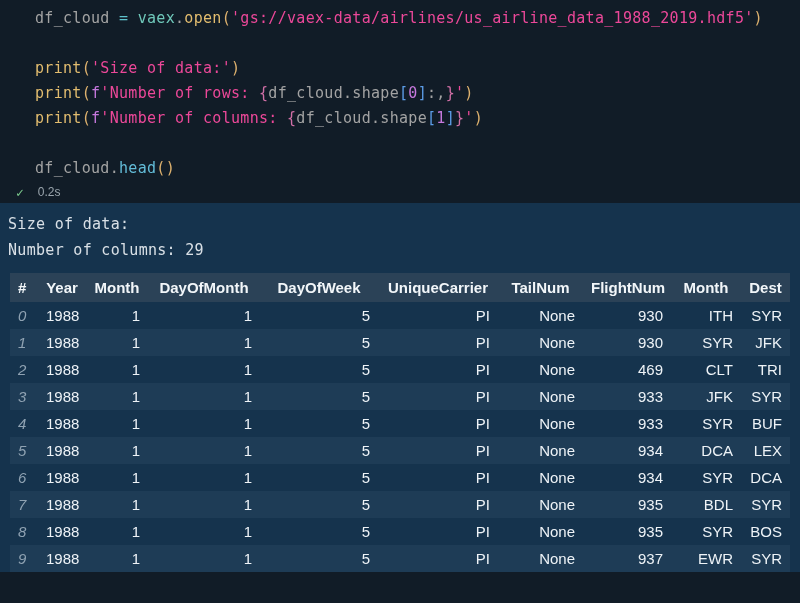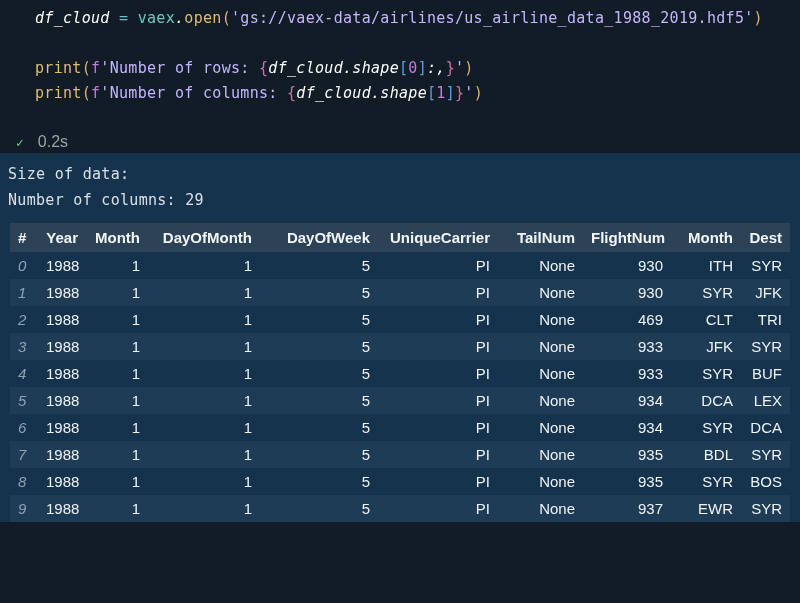--- a/index.html
+++ b/index.html
@@ -18,25 +18,25 @@
     padding: 6px 0 0 35px;
   }
   .code-line {
     height: 25px;
     line-height: 25px;
     font-size: 15px;
     letter-spacing: 0.3px;
     white-space: pre;
     color: #d4dce4;
   }
-  .tk-v   { color: #ffffff; font-style: italic; }
+  .tk-v   { color: #a3a3a3; }
   .tk-op  { color: #5ec1cc; }
   .tk-ty  { color: #6fc8ba; }
   .tk-fn  { color: #e3bd6f; }
-  .tk-str { color: #c4b5fd; }
+  .tk-str { color: #ec4899; }
   .tk-fp  { color: #c678dd; }
   .tk-num { color: #c678dd; }
   .tk-p   { color: #ddb16e; }
   .tk-br  { color: #d06fa6; }
   .tk-sq  { color: #5c9ce6; }
   .tk-mb  { color: #63bcd8; }
   
   .status-bar {
     height: 22px;
     display: flex;
@@ -44,21 +44,21 @@
     padding-left: 16px;
     background: #111c27;
   }
   .status-check {
     color: #7bc98c;
     font-size: 13px;
     margin-right: 14px;
   }
   .status-duration {
     color: #9aa5ad;
-    font-size: 16px;
+    font-size: 12px;
     font-family: "Liberation Sans", sans-serif;
   }
   
   .output-area {
     background: #15334d;
     padding-top: 6px;
   }
   .stream-output {
     padding: 2px 0 2px 8px;
   }
@@ -77,21 +77,20 @@
     border-collapse: collapse;
     table-layout: fixed;
     font-family: "Liberation Sans", sans-serif;
   }
   table.df thead th {
     background: #2b4257;
     color: #f2f6f9;
     font-weight: 700;
     font-size: 15px;
     padding: 5px 8px;
-    text-align: right;
     height: 29px;
     white-space: nowrap;
     overflow: hidden;
   }
   table.df thead th.idx { text-align: left; }
   table.df tbody td {
     color: #eef3f7;
     font-size: 15px;
     padding: 4px 8px;
     line-height: 19px;
@@ -113,23 +112,25 @@
 </style>
 </head>
 <body>
 
 <div class="notebook">
 
   <div class="code-cell">
     <div>
         <div class="code-line"><span class="tk-v">df_cloud </span><span class="tk-op">=</span><span class="tk-v"> </span><span class="tk-ty">vaex</span><span class="tk-v">.</span><span class="tk-fn">open</span><span class="tk-p">(</span><span class="tk-str">'gs://vaex-data/airlines/us_airline_data_1988_2019.hdf5'</span><span class="tk-p">)</span></div>
         <div class="code-line"> </div>
+        <div class="code-line"><span class="tk-fn">print</span><span class="tk-p">(</span><span class="tk-str">'Size of data:'</span><span class="tk-p">)</span></div>
         <div class="code-line"><span class="tk-fn">print</span><span class="tk-p">(</span><span class="tk-fp">f</span><span class="tk-str">'Number of rows: </span><span class="tk-br">{</span><span class="tk-v">df_cloud</span><span class="tk-v">.</span><span class="tk-v">shape</span><span class="tk-sq">[</span><span class="tk-num">0</span><span class="tk-sq">]</span><span class="tk-v">:,</span><span class="tk-br">}</span><span class="tk-str">'</span><span class="tk-p">)</span></div>
         <div class="code-line"><span class="tk-fn">print</span><span class="tk-p">(</span><span class="tk-fp">f</span><span class="tk-str">'Number of columns: </span><span class="tk-br">{</span><span class="tk-v">df_cloud</span><span class="tk-v">.</span><span class="tk-v">shape</span><span class="tk-sq">[</span><span class="tk-num">1</span><span class="tk-sq">]</span><span class="tk-br">}</span><span class="tk-str">'</span><span class="tk-p">)</span></div>
         <div class="code-line"> </div>
+        <div class="code-line"><span class="tk-v">df_cloud</span><span class="tk-v">.</span><span class="tk-mb">head</span><span class="tk-p">(</span><span class="tk-p">)</span></div>
       </div>
   </div>
 
   <div class="status-bar">
     <span class="status-check">✓</span>
     <span class="status-duration">0.2s</span>
   </div>
 
   <div class="output-area">
     <div class="stream-output">

